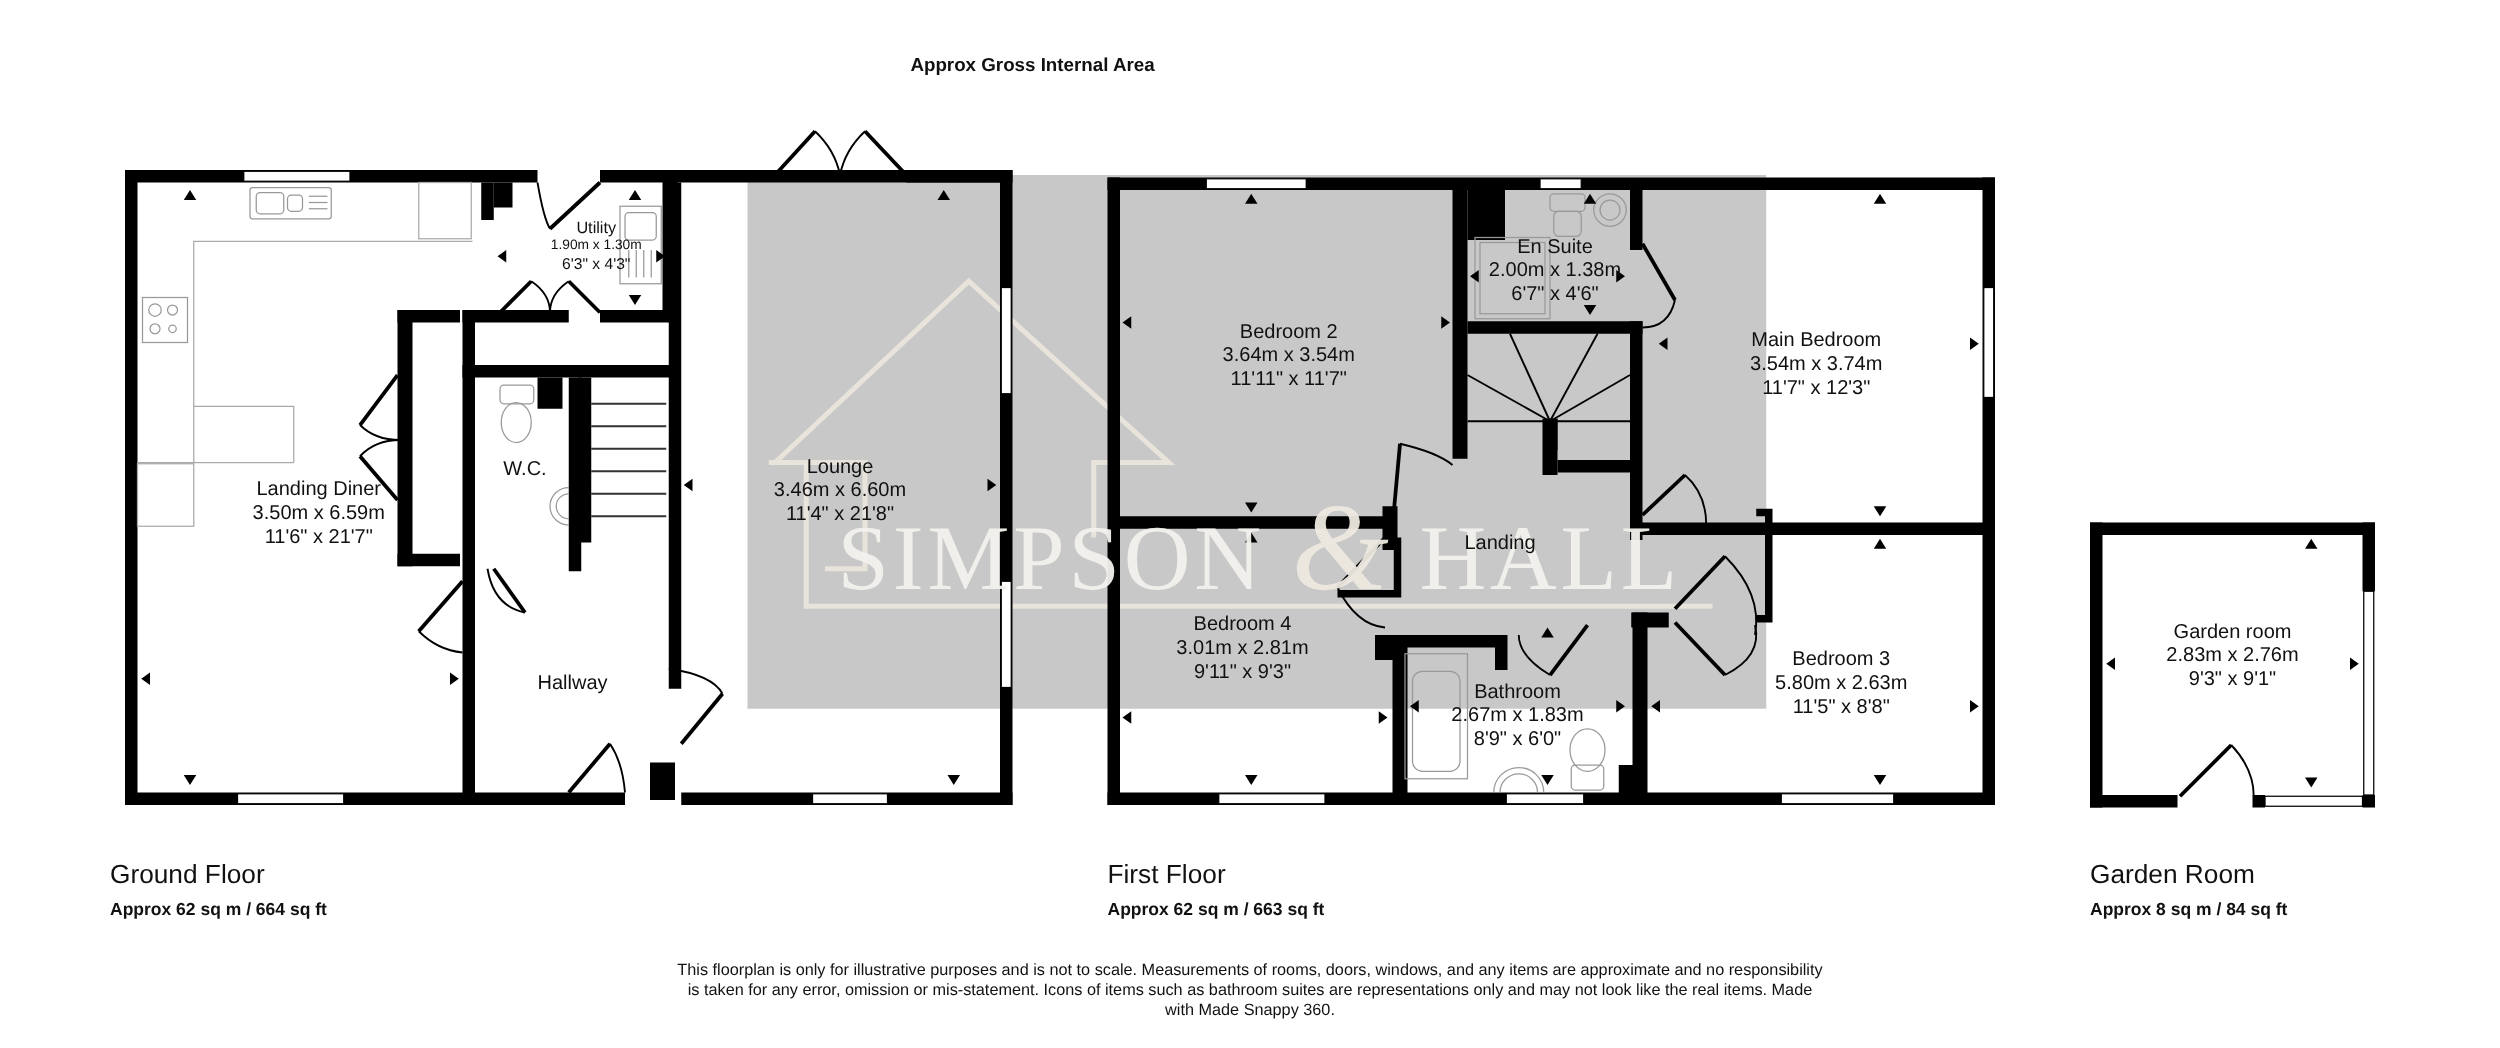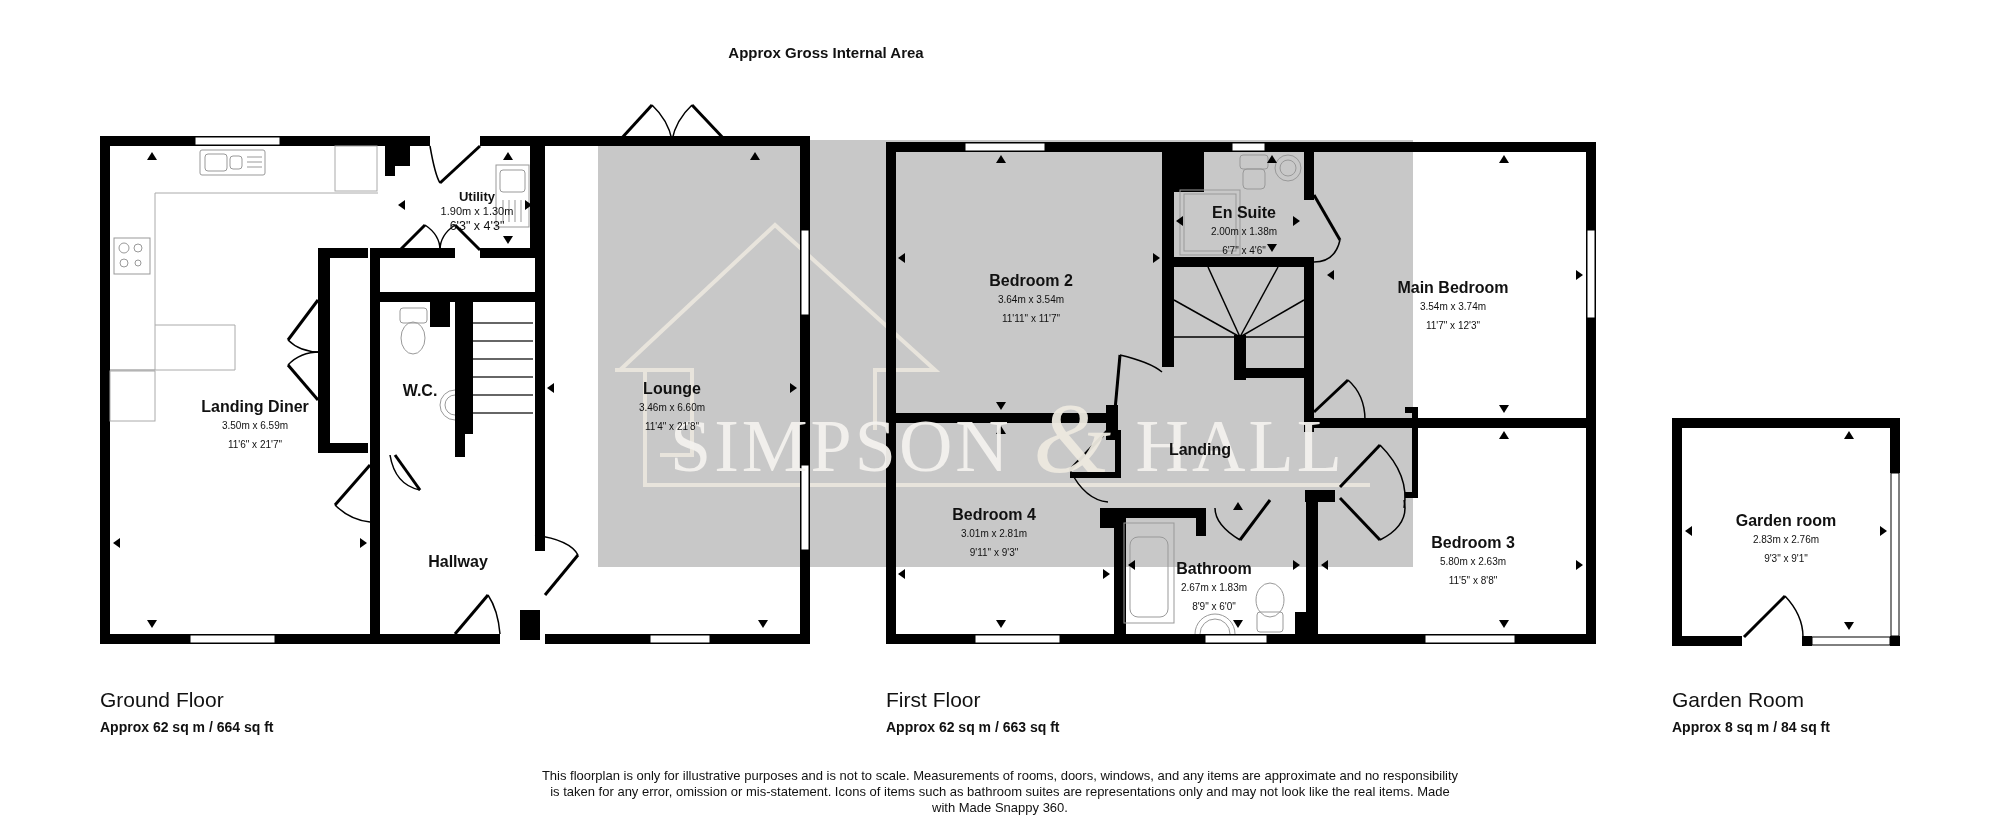--- a/index.html
+++ b/index.html
@@ -5,22 +5,22 @@
   html, body { margin: 0; padding: 0; background: #ffffff; }
   body { width: 2000px; height: 838px; position: relative; overflow: hidden;
          font-family: "Liberation Sans", sans-serif; color: #111; }
   .abs { position: absolute; }
   .gia { left: 0; width: 1652px; top: 44px; text-align: center; font-weight: bold; font-size: 15px; line-height: 18px; }
   .floor-name { font-size: 21px; line-height: 24px; }
   .floor-area { font-size: 14px; font-weight: bold; line-height: 18px; margin-top: 6px; }
   .disclaimer { left: 540px; width: 920px; top: 768px; text-align: center; font-size: 13px; line-height: 16px; }
   svg { position: absolute; left: 0; top: 0; }
   .room-label { position: absolute; text-align: center; transform: translateX(-50%); white-space: nowrap; }
-  .rn { font-weight: bold; font-size: 16px; line-height: 19px; margin-top: 15px; }
-  .rd { font-size: 10px; line-height: 19px; }
+  .rn { font-weight: normal; font-size: 16px; line-height: 19px; }
+  .rd { font-size: 16px; line-height: 19px; }
 </style>
 </head>
 <body>
 
 <div class="abs gia">
   <div>Approx Gross Internal Area</div>
 </div>
 
 <svg width="2000" height="838" viewBox="0 0 2000 838">
 
@@ -373,21 +373,21 @@
   <div class="rd">5.80m x 2.63m</div>
   <div class="rd">11'5" x 8'8"</div>
 </div>
 
 <div class="room-label" style="left:1786px; top:496px;">
   <div class="rn">Garden room</div>
   <div class="rd">2.83m x 2.76m</div>
   <div class="rd">9'3" x 9'1"</div>
 </div>
 
-<div class="abs" style="left:100px; top:688px;">
+<div class="abs" style="left:88px; top:688px;">
   <div class="floor-name">Ground Floor</div>
   <div class="floor-area">Approx 62 sq m / 664 sq ft</div>
 </div>
 <div class="abs" style="left:886px; top:688px;">
   <div class="floor-name">First Floor</div>
   <div class="floor-area">Approx 62 sq m / 663 sq ft</div>
 </div>
 <div class="abs" style="left:1672px; top:688px;">
   <div class="floor-name">Garden Room</div>
   <div class="floor-area">Approx 8 sq m / 84 sq ft</div>

